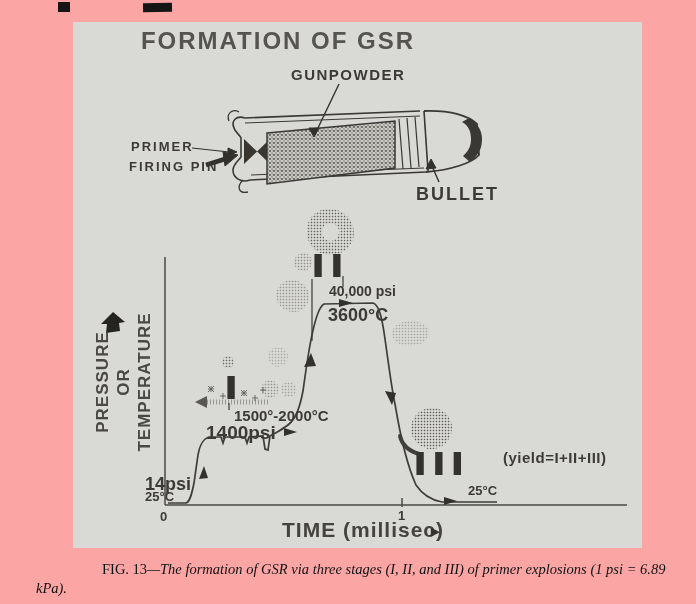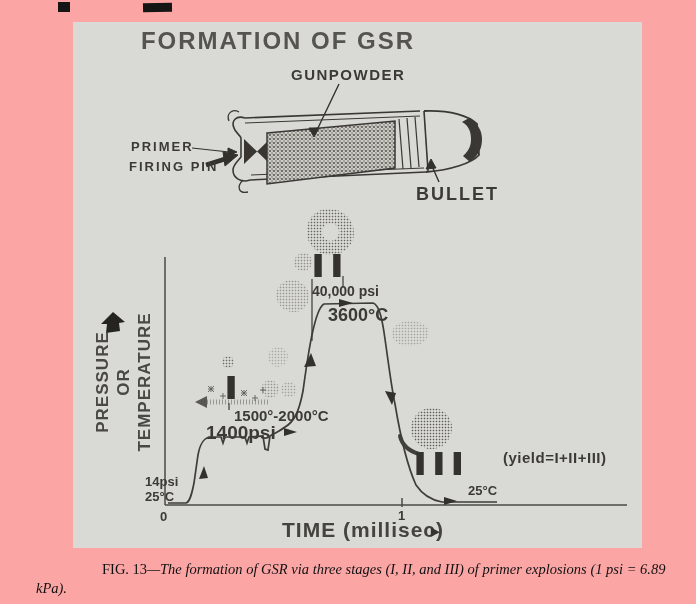--- a/index.html
+++ b/index.html
@@ -148,26 +148,26 @@
     <div class="yaxis-label">
       <div>PRESSURE</div>
       <div>OR</div>
       <div>TEMPERATURE</div>
     </div>
 
     <div class="stage" style="left:151px;top:352px;">I</div>
     <div class="stage" style="left:238px;top:230px;">II</div>
     <div class="stage" style="left:340px;top:428px;">III</div>
 
-    <div class="fig-label" style="left:239px;top:261px;font-size:14px;">40,000 psi</div>
+    <div class="fig-label" style="left:256px;top:261px;font-size:14px;">40,000 psi</div>
     <div class="fig-label" style="left:255px;top:283px;font-size:18px;">3600°C</div>
     <div class="fig-label" style="left:113px;top:385px;font-size:15px;margin-left:48px;">1500°-2000°C</div>
     <div class="fig-label" style="left:133px;top:400px;font-size:19px;">1400psi</div>
 
-    <div class="fig-label" style="left:72px;top:452px;font-size:13px;">14psi</div>
+    <div class="fig-label" style="left:72px;top:452px;font-size:18px;">14psi</div>
     <div class="fig-label" style="left:72px;top:467px;font-size:13px;">25°C</div>
     <div class="fig-label" style="left:87px;top:487px;font-size:13px;">0</div>
     <div class="fig-label" style="left:325px;top:486px;font-size:13px;">1</div>
     <div class="fig-label" style="left:395px;top:461px;font-size:13px;">25°C</div>
 
     <div class="fig-label time-label" style="left:209px;top:496px;">TIME (millisec)</div>
 
     <div class="fig-label" style="left:430px;top:427px;font-size:15px;letter-spacing:0.5px;">(yield=I+II+III)</div>
     <div class="fig-label time-arrow" style="left:358px;top:503px;">▶</div>
   </div>

